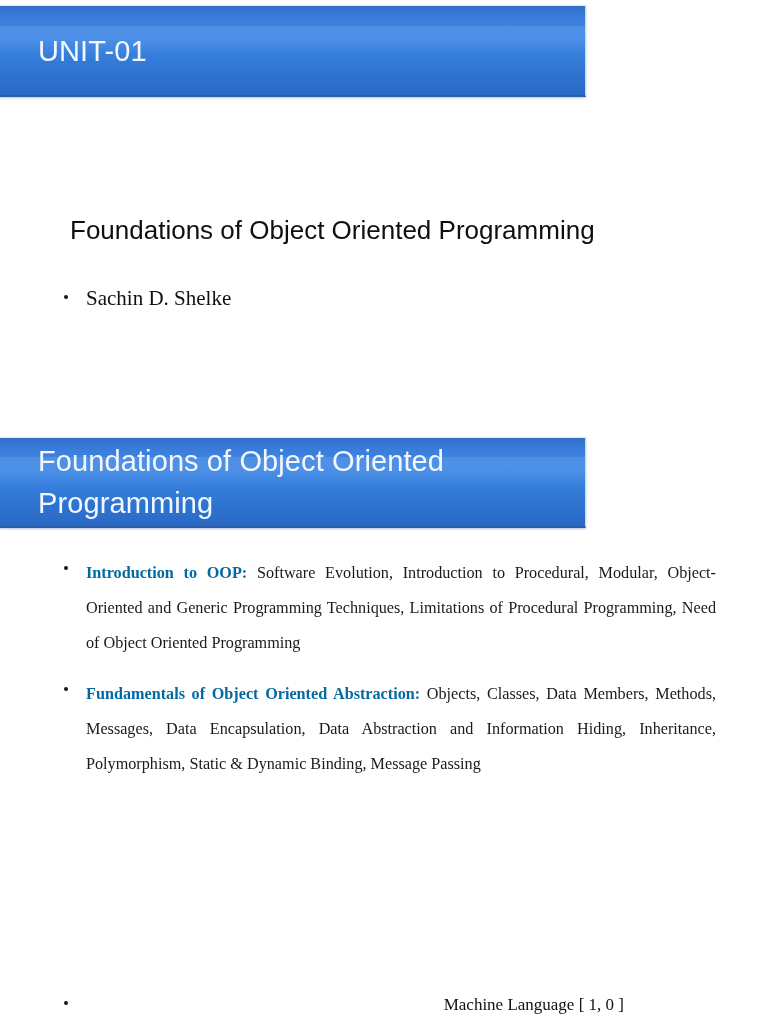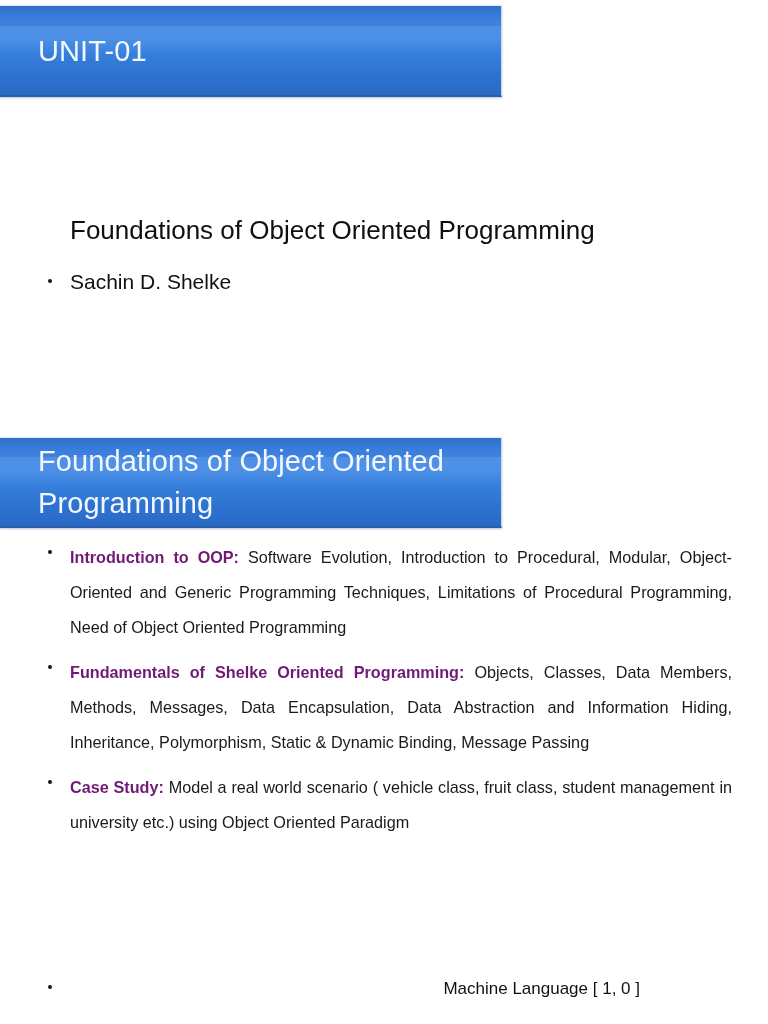--- a/index.html
+++ b/index.html
@@ -21,21 +21,21 @@
     position: relative;
     width: 768px;
     height: 1024px;
     background: #ffffff;
   }
 
   
   .banner {
     position: absolute;
     left: 0;
-    width: 502px;
+    width: 586px;
     box-sizing: border-box;
     padding: 0 14px 0 38px;
     display: flex;
     flex-direction: column;
     justify-content: center;
     background: linear-gradient(to bottom,
         #2f6fc9 0%,
         #3b7ddb 14%,
         #4189e6 34%,
         #3780dd 52%,
@@ -89,21 +89,22 @@
   
   .bullet-list {
     position: absolute;
     list-style: none;
     margin: 0;
     padding: 0;
   }
   .bullet-item {
     position: relative;
     padding-left: 30px;
-    margin: 0;
+    margin: 16px;
+    font-family: Liberation Serif, serif;
   }
   .bullet-item::before {
     content: "";
     position: absolute;
     left: 8px;
     top: 0.62em;
     width: 4px;
     height: 4px;
     border-radius: 50%;
     background: #161616;
@@ -130,21 +131,21 @@
     font-size: 16.2px;
     line-height: 35px;
     text-align: justify;
     text-justify: inter-word;
     margin-bottom: 10px;
     color: #1a1a1a;
   }
   #syllabus-list .bullet-item:last-child { margin-bottom: 0; }
   .lead {
     font-weight: bold;
-    color: #701a75;
+    color: #0369a1;
   }
 
   
   #evolution-list {
     left: 40px;
     top: 974px;
     width: 600px;
     text-align: right;
   }
   #evolution-list .bullet-item {
@@ -170,24 +171,21 @@
   <div class="banner" id="banner-foundations">
     <div class="banner-text">Foundations of Object Oriented
 Programming</div>
   </div>
 
   <ul class="bullet-list" id="syllabus-list">
     <li class="bullet-item">
       <span class="lead">Introduction to OOP:</span><span> Software Evolution, Introduction to Procedural, Modular, Object-Oriented and Generic Programming Techniques, Limitations of Procedural Programming, Need of Object Oriented Programming</span>
     </li>
     <li class="bullet-item">
-      <span class="lead">Fundamentals of Shelke Oriented Programming:</span><span> Objects, Classes, Data Members, Methods, Messages, Data Encapsulation, Data Abstraction and Information Hiding, Inheritance, Polymorphism, Static &amp; Dynamic Binding, Message Passing</span>
-    </li>
-    <li class="bullet-item">
-      <span class="lead">Case Study:</span><span> Model a real world scenario ( vehicle class, fruit class, student management in university etc.) using Object Oriented Paradigm</span>
+      <span class="lead">Fundamentals of Object Oriented Abstraction:</span><span> Objects, Classes, Data Members, Methods, Messages, Data Encapsulation, Data Abstraction and Information Hiding, Inheritance, Polymorphism, Static &amp; Dynamic Binding, Message Passing</span>
     </li>
   </ul>
 
 
   <ul class="bullet-list" id="evolution-list">
     <li class="bullet-item">Machine Language [ 1, 0 ]</li>
   </ul>
 
 </div>
 

